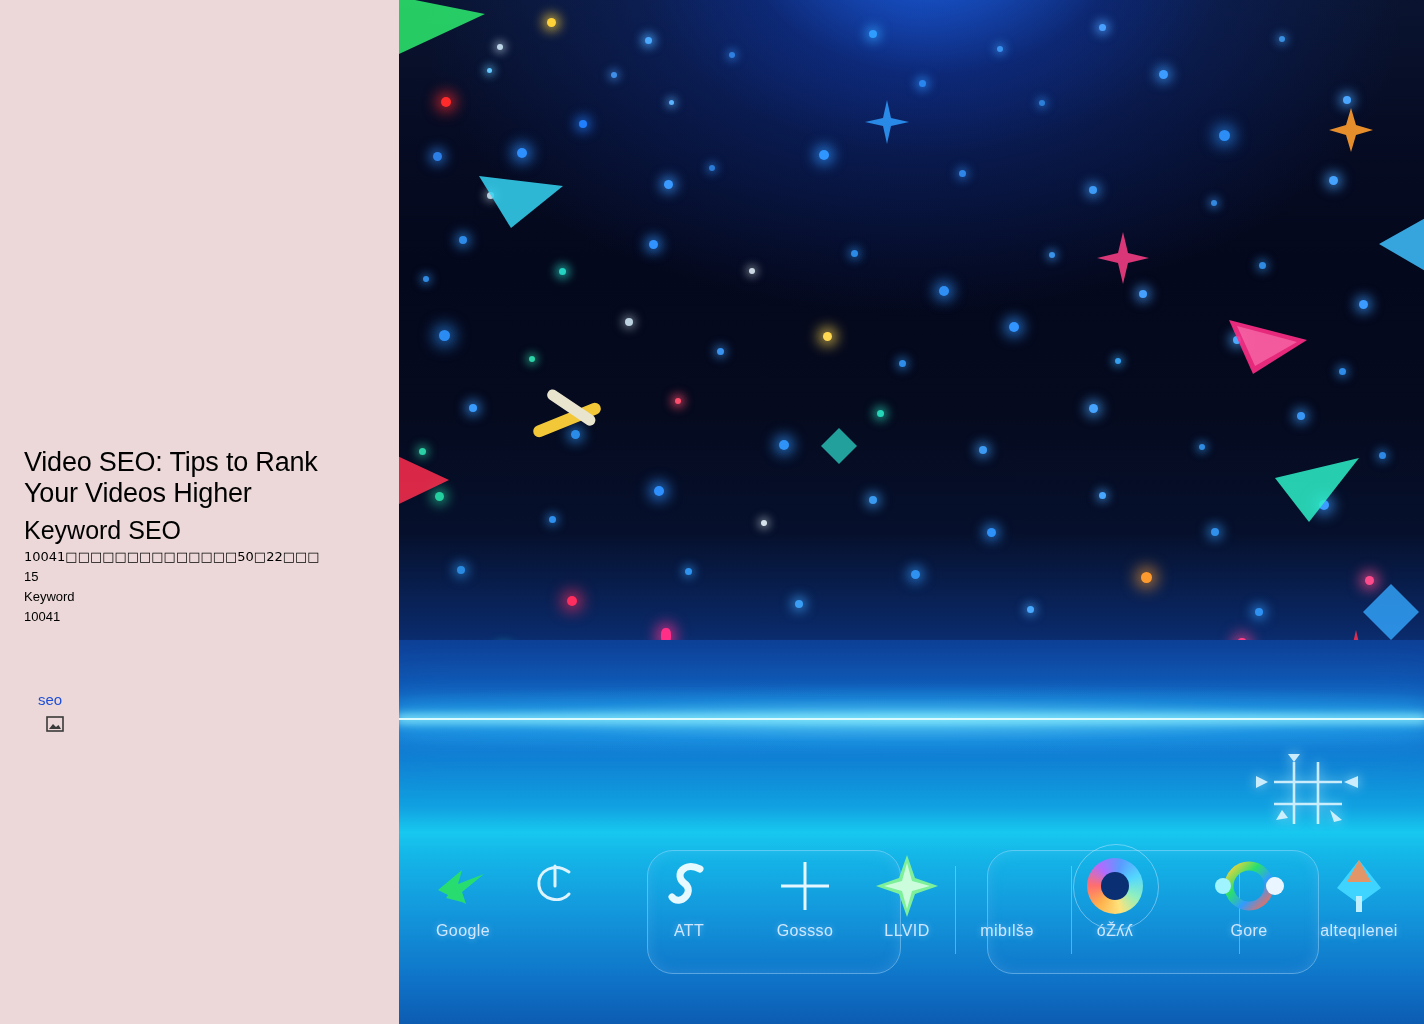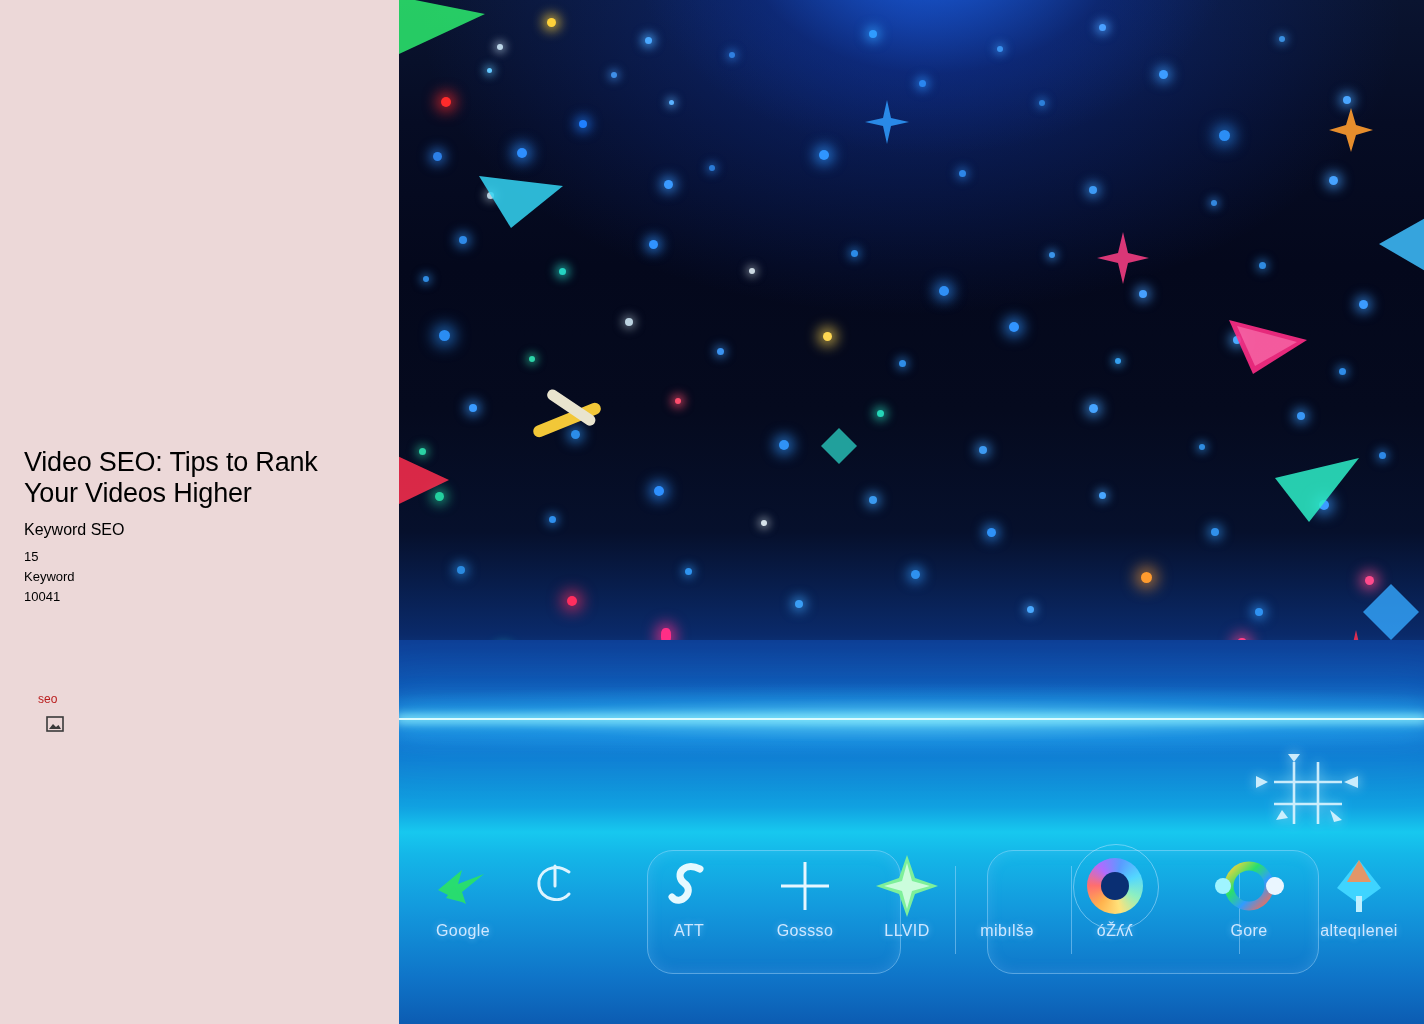--- a/index.html
+++ b/index.html
@@ -28,21 +28,21 @@
   .article-title{
     font-size:27px;
     line-height:31px;
     font-weight:400;
     color:#000;
     letter-spacing:-0.2px;
     margin:0 0 10px 0;
     white-space:pre-line;
   }
   .keyword-line{
-    font-size:16px;
+    font-size:25px;
     line-height:22px;
     color:#000;
     margin:0 0 6px 0;
   }
   .meta-line{
     font-size:13px;
     line-height:20px;
     color:#000;
     margin:0;
   }
@@ -54,22 +54,22 @@
     line-height:21px;
     color:#000;
     margin:6px 0 0 0;
     width:330px;
     word-break:break-all;
   }
   .img-caption{
     position:absolute;
     left:38px;
     top:692px;
-    font-size:12px;
-    color:#b91c1c;
+    font-size:15px;
+    color:#1d4ed8;
     line-height:15px;
   }
   .broken-img{
     position:absolute;
     left:46px;
     top:716px;
     width:18px;height:16px;
     overflow:hidden;
   }
   .broken-img svg{display:block;}
@@ -188,20 +188,21 @@
 <div class="page">
 
   <div class="left-panel">
 
     <div class="meta-block">
       <h1 class="article-title">Video SEO: Tips to Rank
 Your Videos Higher</h1>
 
       <div class="keyword-line">Keyword SEO</div>
 
+      <div class="meta-line tofu">10041□□□□□□□□□□□□□□50□22□□□</div>
 
       <div class="meta-line">15</div>
 
       <div class="meta-line">Keyword</div>
 
       <div class="meta-line">10041</div>
 
     </div>
 
     <div class="img-caption">seo</div>

